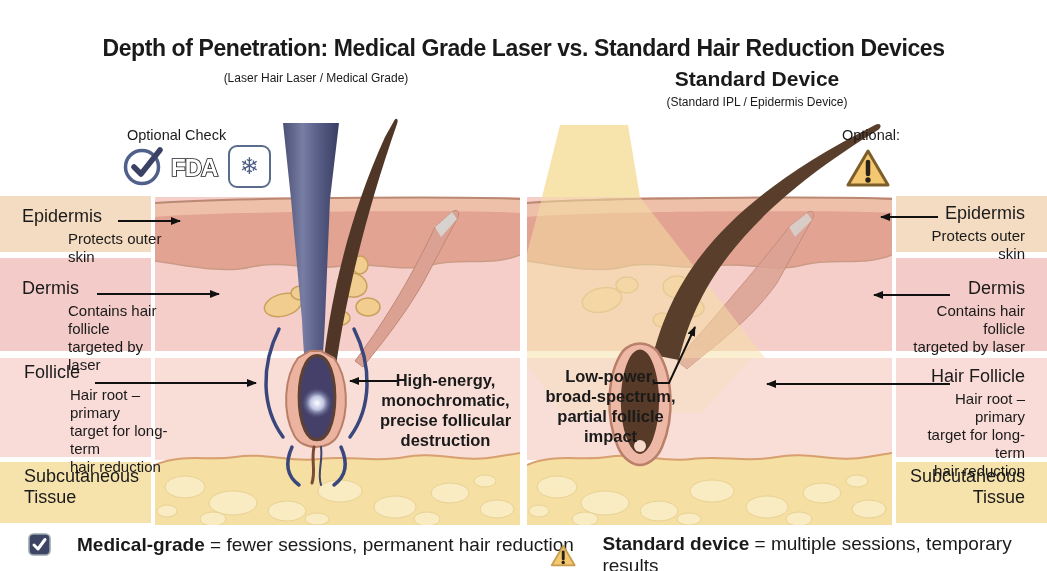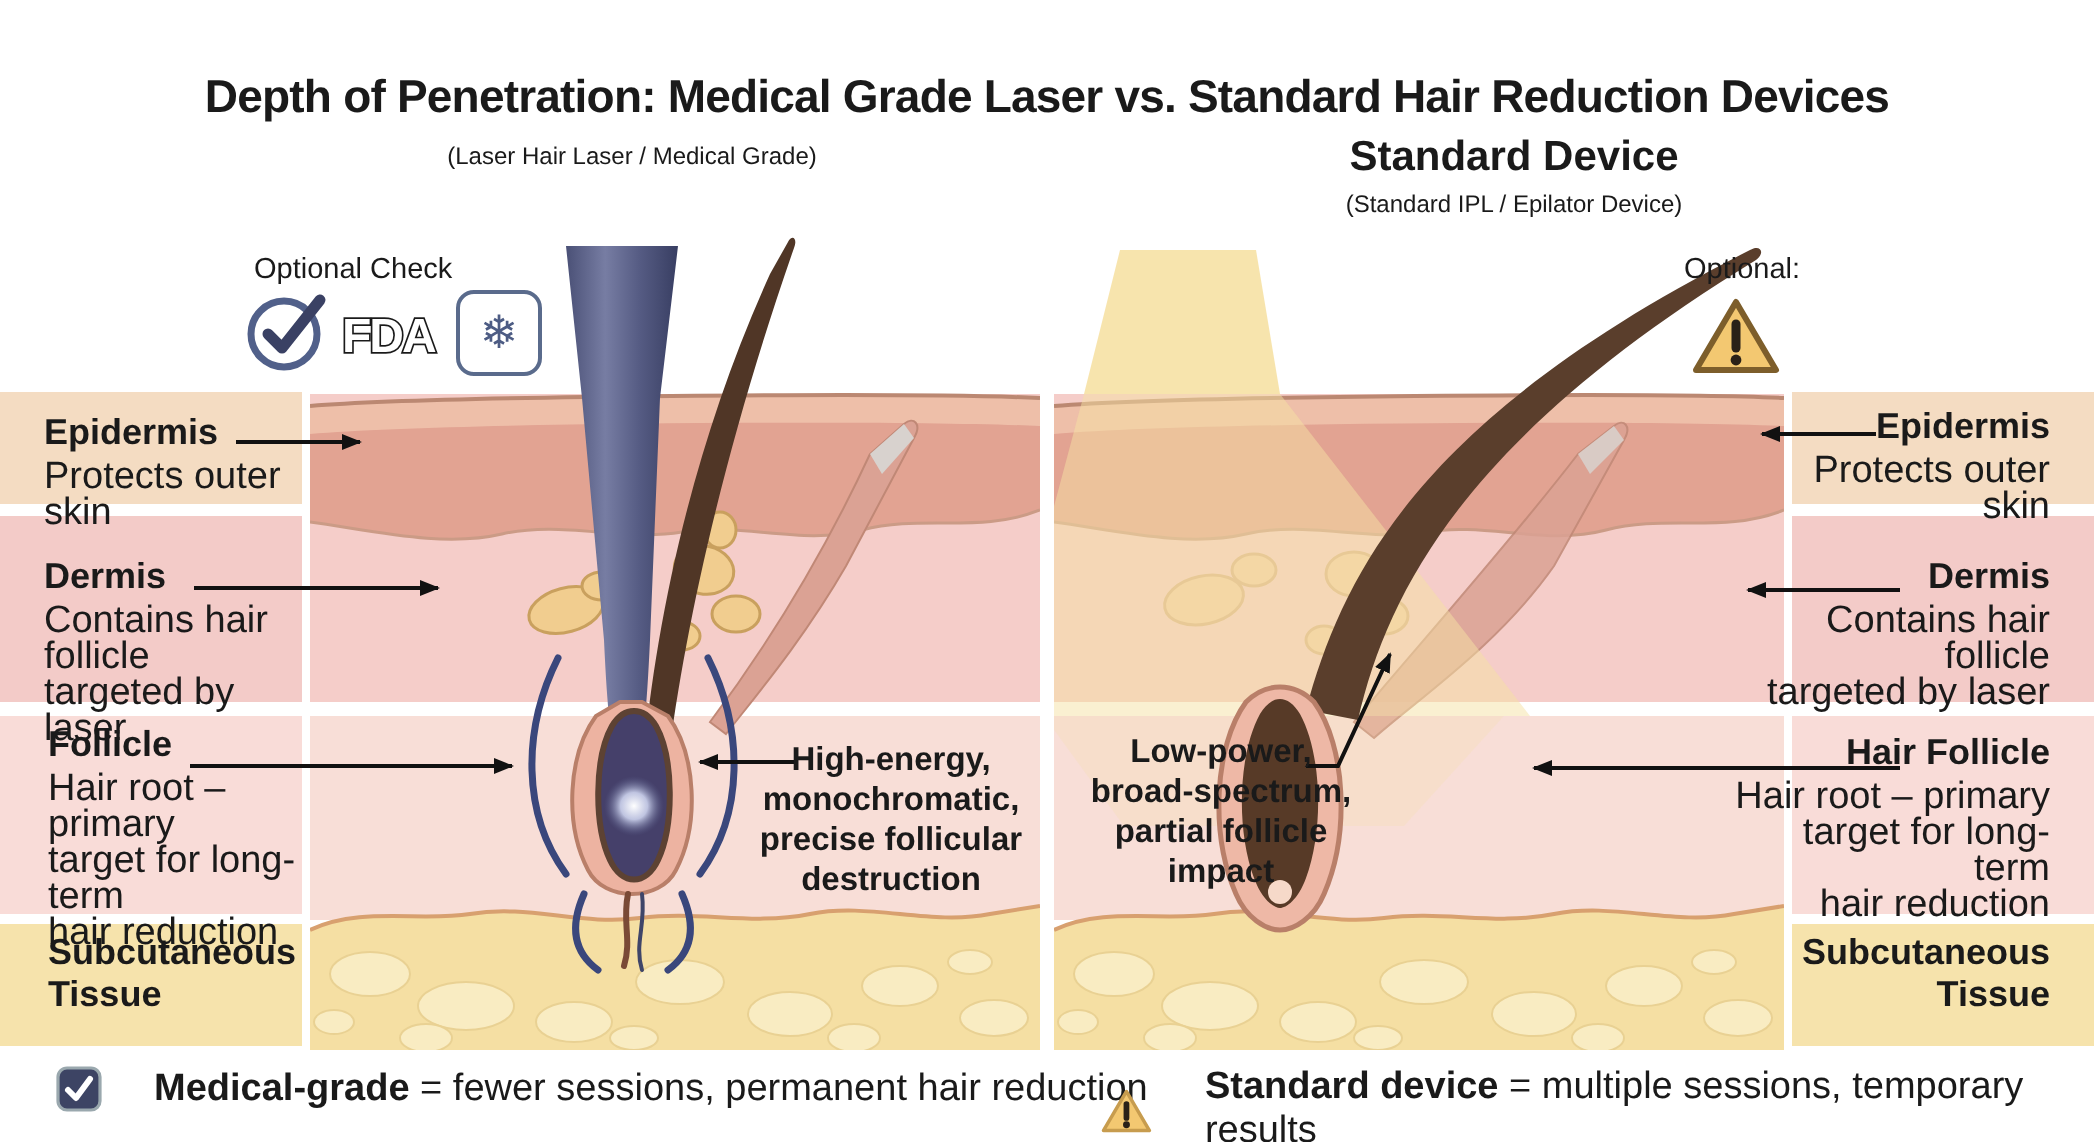--- a/index.html
+++ b/index.html
@@ -8,43 +8,43 @@
   .abs{position:absolute;}
   .title{top:15px;left:0;width:1047px;text-align:center;font-size:23px;font-weight:bold;letter-spacing:-0.4px;z-index:4;margin-top:20px;}
   .panel-head{position:absolute;top:67px;text-align:center;z-index:4;}
   .ph-title{font-size:21px;font-weight:bold;}
   .ph-sub{font-size:12px;margin-top:4px;}
   .opt{position:absolute;font-size:14.5px;font-weight:normal;z-index:4;}
   .band{position:absolute;z-index:0;}
   .panel-svg{position:absolute;z-index:1;}
   .arrows{position:absolute;left:0;top:0;z-index:2;pointer-events:none;}
   .label{position:absolute;z-index:3;}
-  .lname{font-size:18px;font-weight:bold;line-height:21px;}
-  .ldesc{font-size:19px;line-height:18px;margin-top:3px;}
+  .lname{font-size:18px;font-weight:normal;line-height:21px;}
+  .ldesc{font-size:15px;line-height:18px;margin-top:3px;margin-left:46px;}
   .pre{white-space:pre-line;}
   .right-align{text-align:right;}
   .anno{position:absolute;z-index:3;text-align:center;font-size:16.5px;font-weight:bold;line-height:20px;white-space:pre-line;}
   .legend{position:absolute;display:flex;align-items:center;gap:26px;font-size:19px;z-index:4;}
   .legend b{font-weight:bold;}
   .snowbox{position:absolute;width:39px;height:39px;border:2.5px solid #5a6b8c;border-radius:9px;background:#fff;
            display:flex;align-items:center;justify-content:center;font-size:23px;color:#4d5c84;z-index:4;}
 </style>
 </head>
 <body>
 
 <div class="canvas">
 
   <div class="abs title">Depth of Penetration: Medical Grade Laser vs. Standard Hair Reduction Devices</div>
 
   <div class="panel-head" style="left:128px;width:376px;">
     <div class="ph-sub">(Laser Hair Laser / Medical Grade)</div>
   </div>
   <div class="panel-head" style="left:568px;width:378px;">
     <div class="ph-title">Standard Device</div>
-    <div class="ph-sub">(Standard IPL / Epilator Device)</div>
+    <div class="ph-sub">(Standard IPL / Epidermis Device)</div>
   </div>
 
   <div class="opt" style="left:127px;top:127px;">Optional Check</div>
   <svg class="abs" style="left:121px;top:141px;z-index:4;" width="46" height="48" viewBox="0 0 46 48">
     <circle cx="21" cy="26" r="16.5" fill="#fff" stroke="#51608a" stroke-width="3.5"></circle>
     <path d="M13,26 L20,33 L39,9" fill="none" stroke="#3a4164" stroke-width="5.5" stroke-linecap="round" stroke-linejoin="round"></path>
   </svg>
   <svg class="abs" style="left:170px;top:150px;z-index:4;" width="58" height="34" viewBox="0 0 58 34">
     <text x="1" y="26" font-family="Liberation Sans, sans-serif" font-size="24" font-weight="bold" letter-spacing="-1" fill="#fff" stroke="#1a1a1a" stroke-width="1.7" paint-order="stroke">FDA</text>
   </svg>

